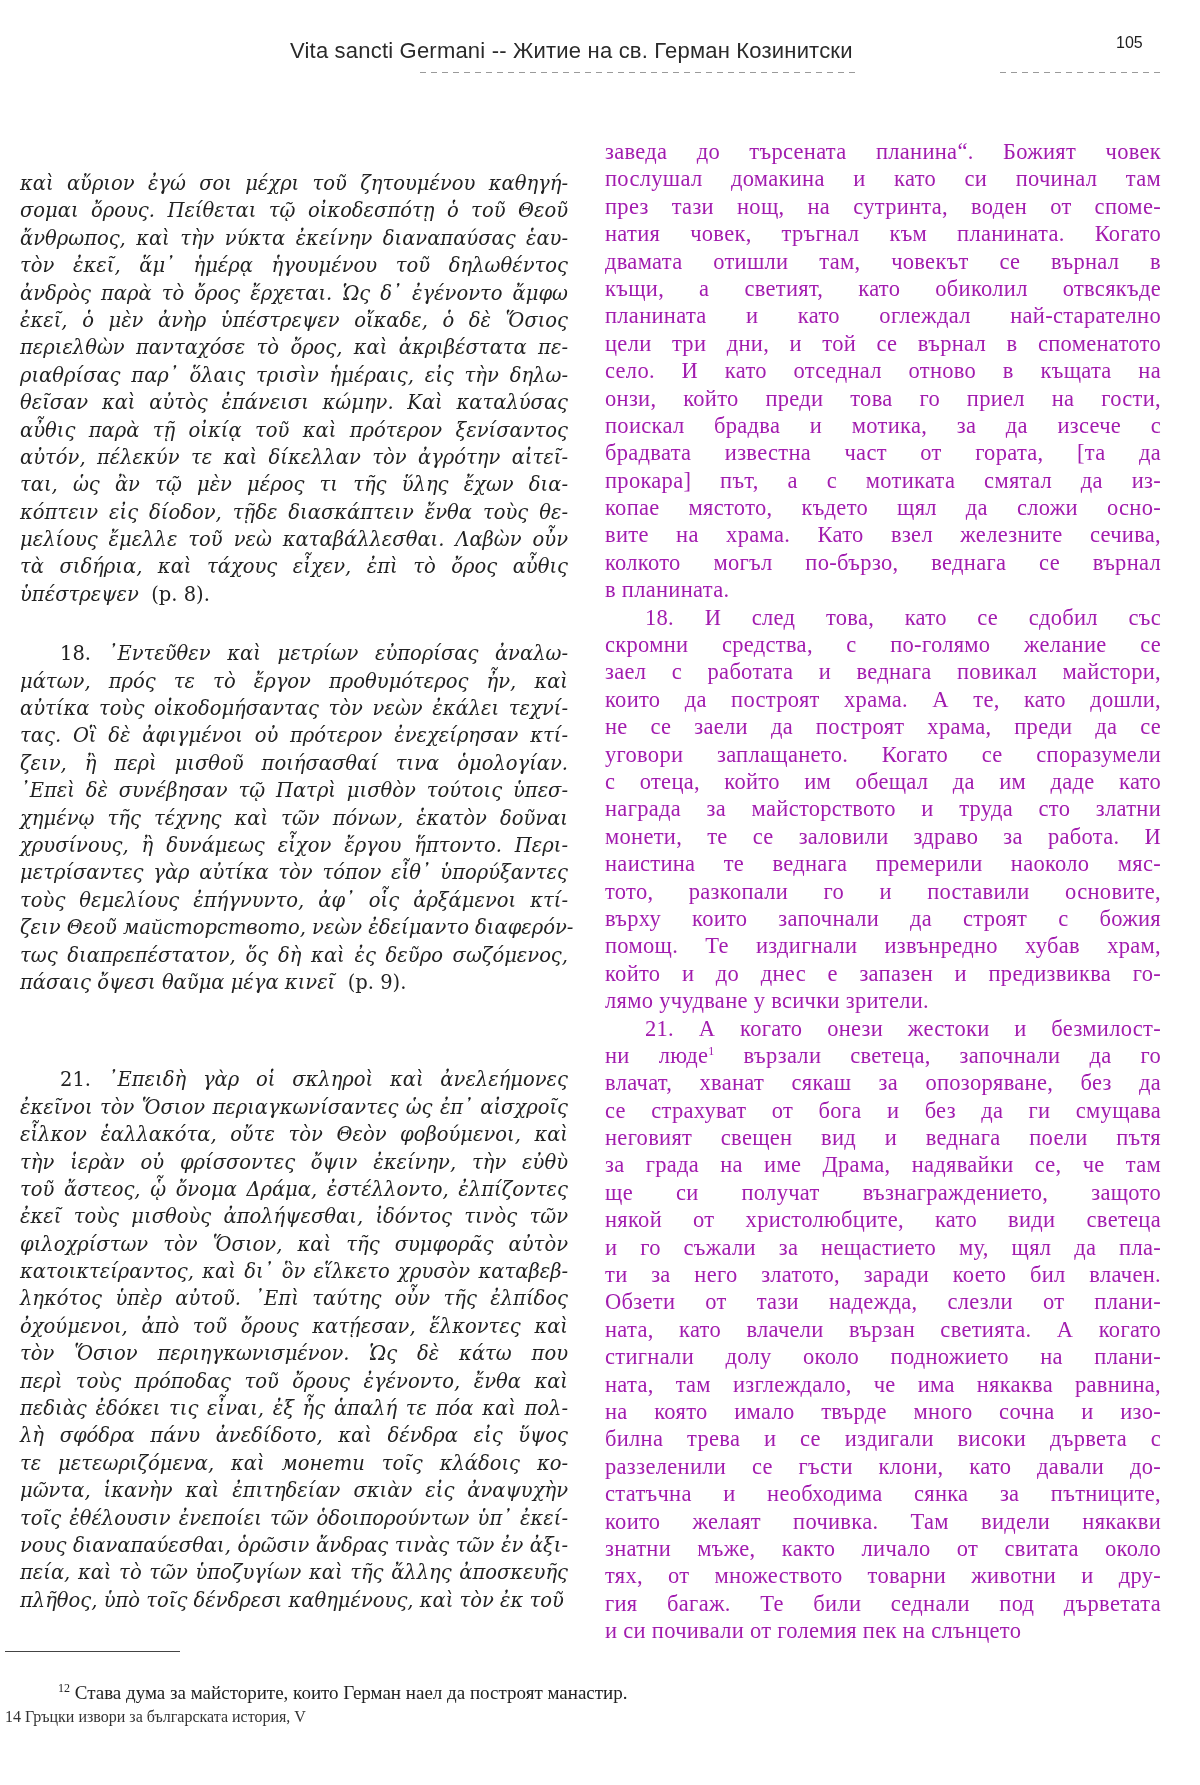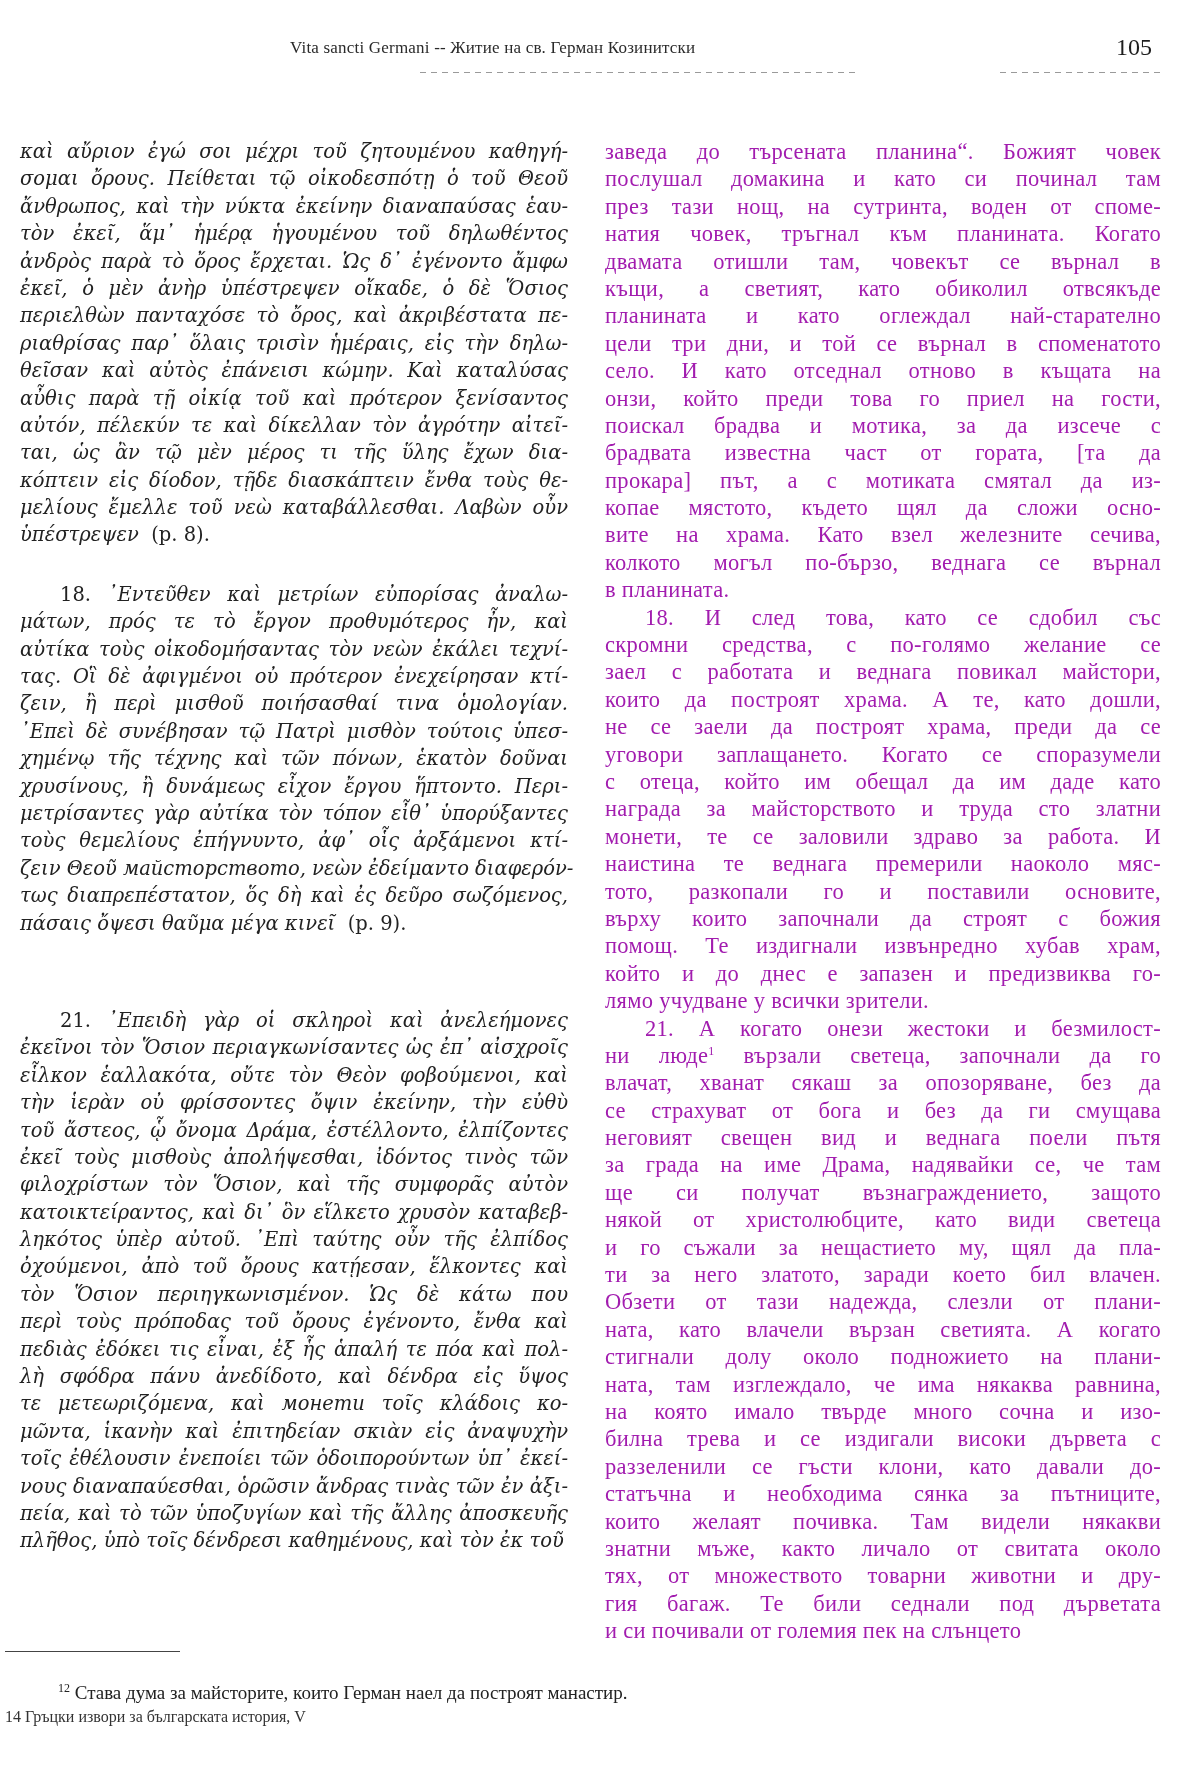--- a/index.html
+++ b/index.html
@@ -1,26 +1,26 @@
 <!DOCTYPE html>
 <html><head>
 <meta charset="utf-8">
 <style>
   html, body { margin: 0; padding: 0; background: #ffffff; }
   body { width: 1200px; height: 1785px; position: relative; overflow: hidden; color: #1c1c1c; font-family: "DejaVu Serif", "Liberation Serif", serif; }
   .header { position: absolute; top: 38px; left: 0; width: 1200px; height: 40px; }
-  .running-title { position: absolute; left: 290px; top: 0; font-family: Liberation Serif, serif; font-size: 17px; letter-spacing: 0.2px; color: #2a2a2a; }
-  .page-number { position: absolute; left: 1116px; top: -4px; font-family: Liberation Serif, serif; font-size: 24px; color: #1e1e1e; }
+  .running-title { position: absolute; left: 290px; top: 0; font-family: Liberation Sans, sans-serif; font-size: 22px; letter-spacing: 0.2px; color: #2a2a2a; }
+  .page-number { position: absolute; left: 1116px; top: -4px; font-family: Liberation Sans, sans-serif; font-size: 16px; color: #1e1e1e; }
   .header-rule { position: absolute; top: 34px; height: 1px; background: repeating-linear-gradient(90deg,#9a9a9a 0 6px, transparent 6px 11px); }
   .col { position: absolute; top: 138px; }
   .col-left { left: 20px; width: 548px; }
   .col-right { left: 605px; width: 556px; }
   .line { display: block; height: 27.4px; line-height: 27.4px; white-space: nowrap; text-align: justify; text-align-last: justify; }
   .line.last { text-align-last: left; }
-  .greek { font-family: "DejaVu Serif", serif; font-style: italic; font-size: 19.5px; color: #222; }
+  .greek { font-family: "DejaVu Serif", serif; font-style: italic; font-size: 19.5px; color: #222; margin-top: 32px; }
   .greek .ref { font-style: normal; }
   .bg { font-family: "Liberation Serif", serif; font-size: 22.5px; color: #a21caf; letter-spacing: 0.3px; }
   .indent { padding-left: 40px; }
   .para-num { font-style: normal; }
   .gap-a { height: 32px; }
   .gap-b { height: 70px; }
   sup { font-size: 12px; line-height: 0; vertical-align: 8px; }
   .footnote-rule { position: absolute; left: 5px; top: 1651px; width: 175px; height: 1px; background: #444; }
   .footnote { position: absolute; left: 58px; top: 1670px; font-family: "Liberation Serif", serif; font-size: 19px; color: #222; white-space: nowrap; margin-top: 12px; }
   .footnote sup { font-size: 12px; vertical-align: 7px; }
@@ -45,20 +45,21 @@
       <span class="line">ἀνδρὸς παρὰ τὸ ὄρος ἔρχεται. Ὡς δ᾽ ἐγένοντο ἄμφω</span>
       <span class="line">ἐκεῖ, ὁ μὲν ἀνὴρ ὑπέστρεψεν οἴκαδε, ὁ δὲ Ὅσιος</span>
       <span class="line">περιελθὼν πανταχόσε τὸ ὄρος, καὶ ἀκριβέστατα πε-</span>
       <span class="line">ριαθρίσας παρ᾽ ὅλαις τρισὶν ἡμέραις, εἰς τὴν δηλω-</span>
       <span class="line">θεῖσαν καὶ αὐτὸς ἐπάνεισι κώμην. Καὶ καταλύσας</span>
       <span class="line">αὖθις παρὰ τῇ οἰκίᾳ τοῦ καὶ πρότερον ξενίσαντος</span>
       <span class="line">αὐτόν, πέλεκύν τε καὶ δίκελλαν τὸν ἀγρότην αἰτεῖ-</span>
       <span class="line">ται, ὡς ἂν τῷ μὲν μέρος τι τῆς ὕλης ἔχων δια-</span>
       <span class="line">κόπτειν εἰς δίοδον, τῇδε διασκάπτειν ἔνθα τοὺς θε-</span>
       <span class="line">μελίους ἔμελλε τοῦ νεὼ καταβάλλεσθαι. Λαβὼν οὖν</span>
+      <span class="line">τὰ σιδήρια, καὶ τάχους εἶχεν, ἐπὶ τὸ ὄρος αὖθις</span>
     </div>
   <span class="line last"><span>ὑπέστρεψεν</span>&nbsp;&nbsp;<span class="ref">(p. 8).</span></span>
 
   <div class="gap-a"></div>
   <div>
     <span class="line indent"><span class="para-num">18.</span> <span>᾽Εντεῦθεν καὶ μετρίων εὐπορίσας ἀναλω-</span></span>
     <div id="g2">
         <span class="line">μάτων, πρός τε τὸ ἔργον προθυμότερος ἦν, καὶ</span>
         <span class="line">αὐτίκα τοὺς οἰκοδομήσαντας τὸν νεὼν ἐκάλει τεχνί-</span>
         <span class="line">τας. Οἳ δὲ ἀφιγμένοι οὐ πρότερον ἐνεχείρησαν κτί-</span>

